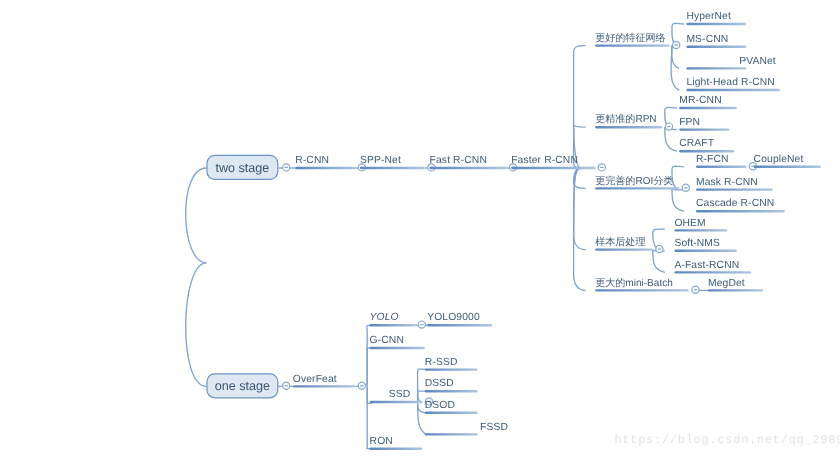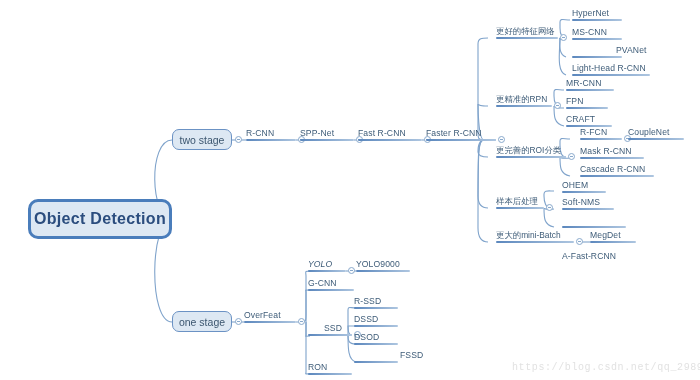--- a/index.html
+++ b/index.html
@@ -100,23 +100,20 @@
       <path d="M306,322 C 306,322 306,294 306,292 C 306,290 304,290 310,290" fill="none" stroke="#7fa3cb" stroke-width="1.1"></path>
       <path d="M306,322 C 306,328 306,332 306,335 C 306,337 304,336 310,336" fill="none" stroke="#7fa3cb" stroke-width="1.1"></path>
       <path d="M306,322 C 306,336 306,368 306,372 C 306,374 304,374 310,374" fill="none" stroke="#7fa3cb" stroke-width="1.1"></path>
       <path d="M346,271 L 356,271" fill="none" stroke="#7fa3cb" stroke-width="1.1"></path>
       <path d="M352,335 C 348,335 348,330 348,322 L 348,310 C 348,306 350,308 356,308" fill="none" stroke="#7fa3cb" stroke-width="1.1"></path>
       <path d="M348,335 C 348,335 348,326 348,326 C 348,326 348,326 356,326" fill="none" stroke="#7fa3cb" stroke-width="1.1"></path>
       <path d="M348,335 C 348,340 348,344 356,344" fill="none" stroke="#7fa3cb" stroke-width="1.1"></path>
       <path d="M348,335 C 348,348 348,360 356,362" fill="none" stroke="#7fa3cb" stroke-width="1.1"></path>
     </svg>
 
-  <div class="node root" style="left: 28px; top: 199px; width: 144px; height: 40px;">
-    <span>Object Detection</span>
-  </div>
 
   <div id="boxlayer">
       <div class="node stagebox" style="left: 172px; top: 129px; width: 60px; height: 21px;">
         <span>two stage</span>
       </div>
       <div class="node stagebox" style="left: 172px; top: 311px; width: 60px; height: 21px;">
         <span>one stage</span>
       </div>
       <div class="dot" style="left: 235px; top: 136px;"></div>
       <div class="dot" style="left: 235px; top: 318px;"></div>
@@ -166,21 +163,21 @@
       <div class="bar" style="left: 580px; top: 157px; width: 64px;"></div>
       <div class="node leaf" style="left: 580px; top: 164px;">Cascade R-CNN</div>
       <div class="bar" style="left: 580px; top: 175px; width: 74px;"></div>
       <div class="node leaf cn" style="left: 496px; top: 196px;">样本后处理</div>
       <div class="bar" style="left: 496px; top: 207px; width: 48px;"></div>
       <div class="dot" style="left: 546px; top: 204px;"></div>
       <div class="node leaf" style="left: 562px; top: 180px;">OHEM</div>
       <div class="bar" style="left: 562px; top: 191px; width: 44px;"></div>
       <div class="node leaf" style="left: 562px; top: 197px;">Soft-NMS</div>
       <div class="bar" style="left: 562px; top: 208px; width: 52px;"></div>
-      <div class="node leaf" style="left: 562px; top: 215px; margin-top: 36px;">A-Fast-RCNN</div>
+      <div class="node leaf" style="left: 562px; top: 215px;">A-Fast-RCNN</div>
       <div class="bar" style="left: 562px; top: 226px; width: 64px;"></div>
       <div class="node leaf cn" style="left: 496px; top: 230px;">更大的mini-Batch</div>
       <div class="bar" style="left: 496px; top: 241px; width: 78px;"></div>
       <div class="dot" style="left: 576px; top: 238px;"></div>
       <div class="node leaf" style="left: 590px; top: 230px;">MegDet</div>
       <div class="bar" style="left: 590px; top: 241px; width: 46px;"></div>
       <div class="node leaf" style="left: 244px; top: 310px;">OverFeat</div>
       <div class="bar" style="left: 244px; top: 321px; width: 52px;"></div>
       <div class="dot" style="left: 298px; top: 318px;"></div>
       <div class="node leaf" style="left: 308px; top: 259px; font-style: italic;">YOLO</div>

